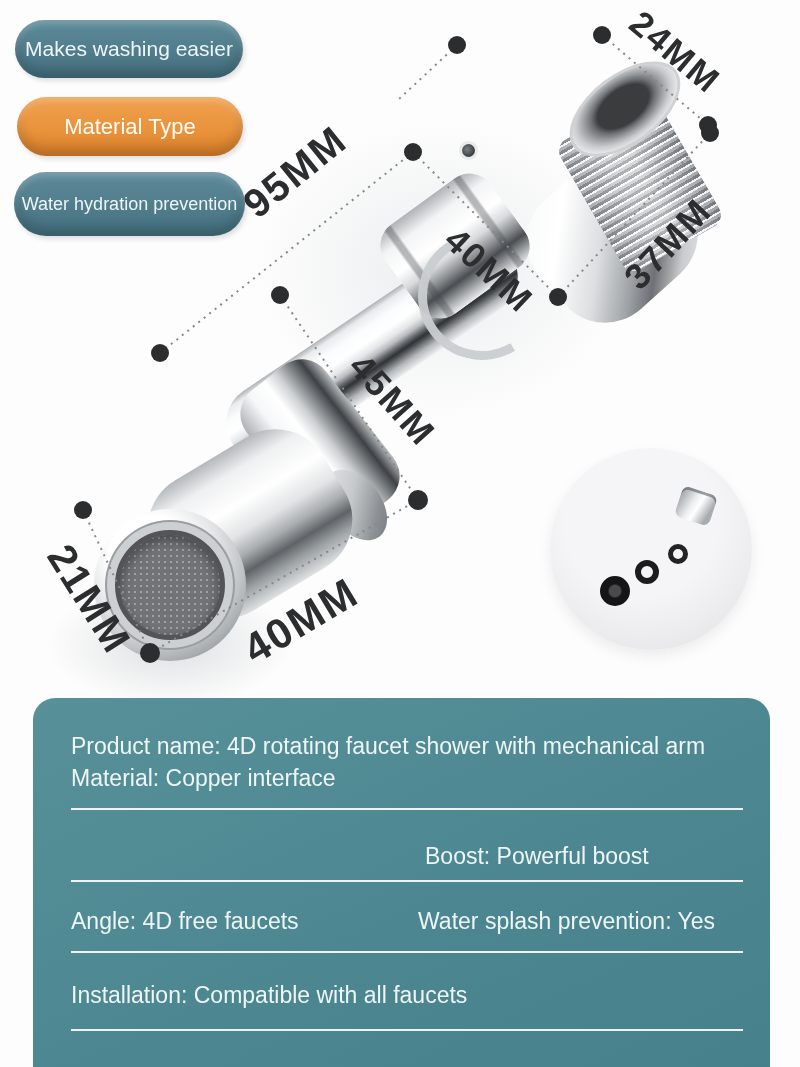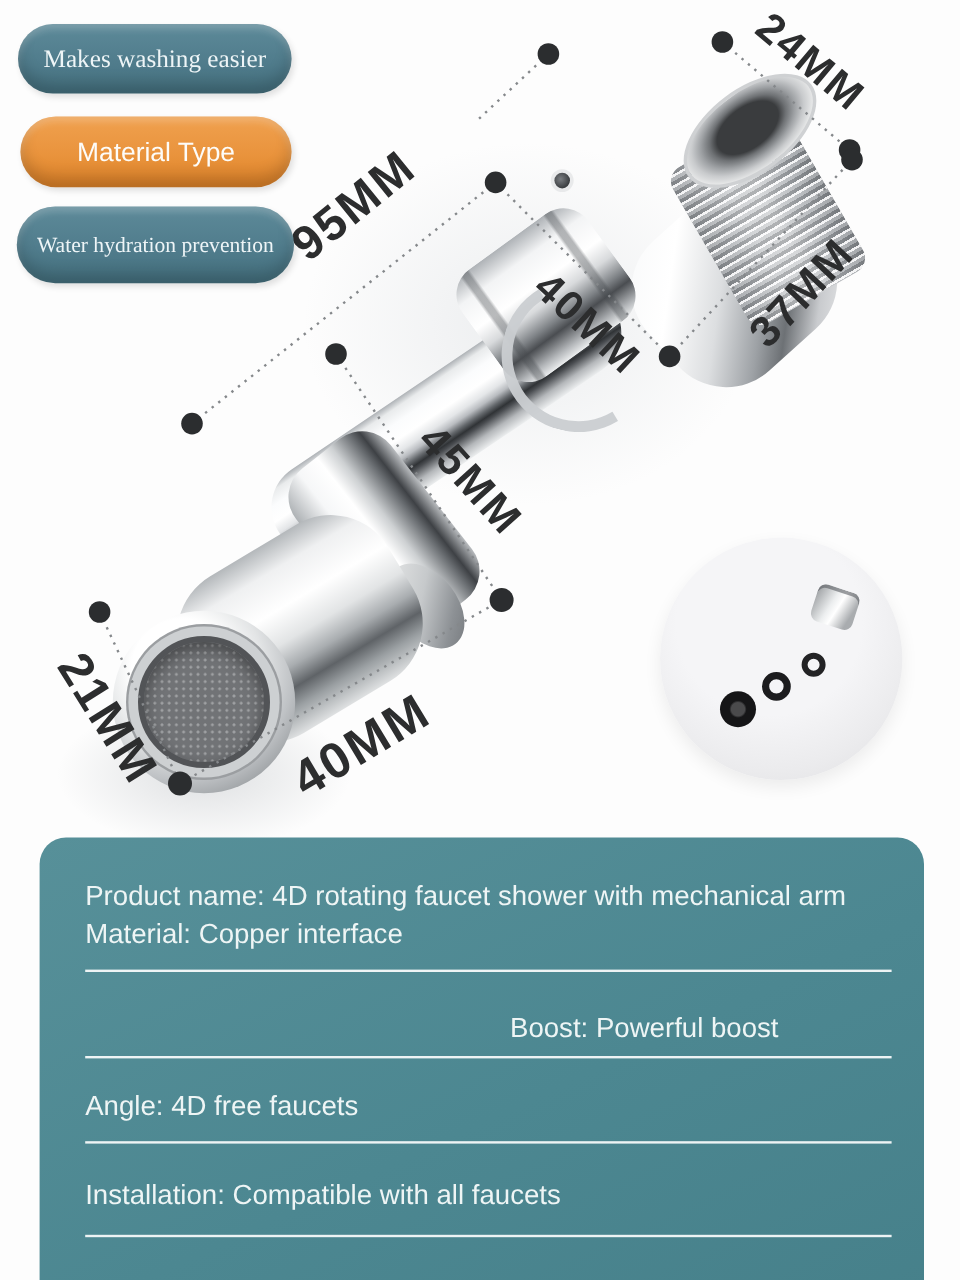--- a/index.html
+++ b/index.html
@@ -8,21 +8,21 @@
     background:#fdfdfd;font-family:"Liberation Sans",sans-serif;
   }
   .abs{position:absolute;}
 
   
   .badge{
     position:absolute;display:flex;align-items:center;justify-content:center;
     border-radius:32px;color:#eef5f7;text-align:center;
     box-shadow:inset 0 -8px 12px rgba(0,0,0,.18), inset 0 4px 6px rgba(255,255,255,.22), 2px 3px 5px rgba(0,0,0,.12);
   }
-  .badge.teal{background:linear-gradient(180deg,#5d8a99 0%,#507c8c 55%,#44707e 100%);font-family:Liberation Serif, serif;}
+  .badge.teal{background:linear-gradient(180deg,#5d8a99 0%,#507c8c 55%,#44707e 100%);}
   .badge.orange{background:linear-gradient(180deg,#f0a14f 0%,#e9933c 55%,#dd8228 100%);color:#fdfcf9;}
 
   
   .dim{
     position:absolute;font-weight:700;color:#2c2d2e;white-space:nowrap;
     letter-spacing:2px;transform-origin:center;
   }
 
   
   .chrome-band{
@@ -167,19 +167,20 @@
 
   <div class="panel">
     <div class="t" style="left:38px;top:35px;">Product name: 4D rotating faucet shower with mechanical arm</div>
     <div class="t" style="left:38px;top:67px;">Material: Copper interface</div>
     <div class="hr" style="top:110px;"></div>
 
     <div class="t" style="left:392px;top:145px;">Boost: Powerful boost</div>
     <div class="hr" style="top:182px;"></div>
 
     <div class="t" style="left:38px;top:210px;">Angle: 4D free faucets</div>
+    <div class="t" style="left:385px;top:210px;">Water splash prevention: Yes</div>
     <div class="hr" style="top:253px;"></div>
 
     <div class="t" style="left:38px;top:284px;">Installation: Compatible with all faucets</div>
     <div class="hr" style="top:331px;"></div>
   </div>
 
 </div>
 
 </body></html>

